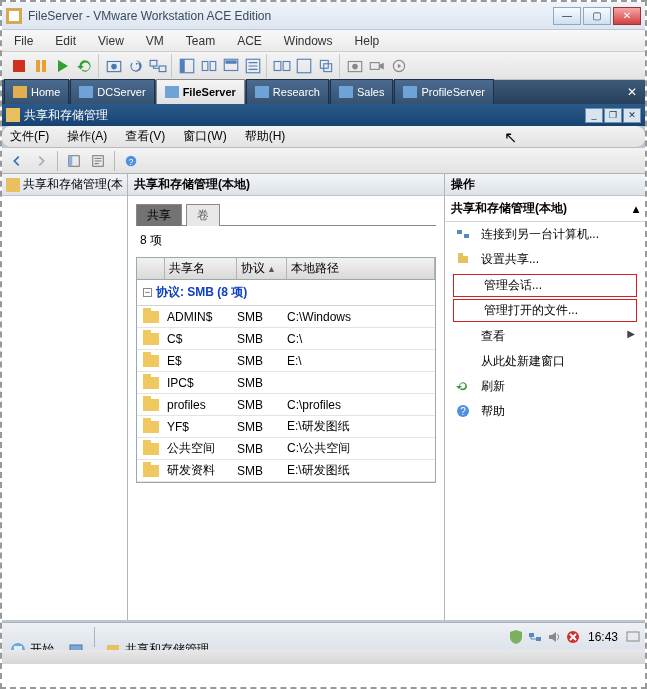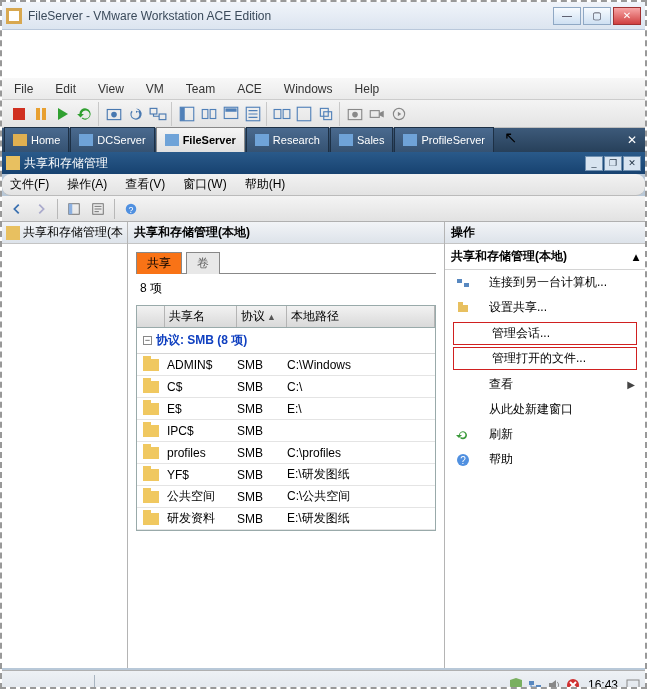--- a/index.html
+++ b/index.html
@@ -7,21 +7,21 @@
 
 
 .vmware-title { height: 28px; background: linear-gradient(#f0f4fa,#dce5f0); display:flex; align-items:center; padding:0 4px; border-bottom:1px solid #b9c8db;}
 .vmware-title .icon { width:16px; height:16px; background:#d8a850; margin-right:6px; position:relative;}
 .vmware-title .icon::after{content:"";position:absolute;inset:3px;background:#fff;}
 .vmware-title-text { font-size:12px; color:#3a4a5a; flex:1;}
 .win-btns { display:flex; gap:2px;}
 .win-btn { width:28px; height:18px; border:1px solid #8fa8c4; background:linear-gradient(#f7fbff,#cfe0f2); font-size:10px; text-align:center; line-height:15px; color:#334;}
 .win-btn.close{ background:linear-gradient(#f7a6a6,#d04040); color:#fff; border-color:#a03030;}
 
-.vmware-menu { height:22px; background:linear-gradient(#f8f8f8,#eaeaea); display:flex; align-items:center; gap:14px; padding:0 8px; font-size:12px; color:#333; border-bottom:1px solid #ccc;margin-top:48px;}
+.vmware-menu { height:22px; background:linear-gradient(#f8f8f8,#eaeaea); display:flex; align-items:center; gap:14px; padding:0 8px; font-size:12px; color:#333; border-bottom:1px solid #ccc;}
 .vmware-menu span{padding:1px 4px;}
 
 .vmware-toolbar { height:28px; background:linear-gradient(#f4f4f4,#e4e4e4); display:flex; align-items:center; gap:2px; padding:0 4px; border-bottom:1px solid #bfbfbf;}
 .tb-group{display:flex; gap:2px; padding:0 3px; border-right:1px solid #c8c8c8; height:24px; align-items:center;}
 .tb-btn{width:20px;height:20px;border:1px solid transparent;display:flex;align-items:center;justify-content:center;font-size:12px;}
 .sq{width:12px;height:12px;}
 
 .vmware-tabs { height:24px; background:linear-gradient(#3d5a7a,#27405a); display:flex; align-items:flex-end; padding:0 2px;}
 .vtab{ display:flex; align-items:center; gap:4px; height:25px; padding:0 8px; background:linear-gradient(#4a6a8f,#355272); color:#fff; font-size:11px; border:1px solid #1d3045; border-bottom:none; margin-right:1px;}
 .vtab.active{ background:linear-gradient(#f5f5f5,#e0e0e0); color:#000; font-weight:bold; border-color:#888;}
@@ -45,21 +45,21 @@
 
 .guest-body{display:flex; height:446px; background:#fff;}
 .left-pane{width:126px;border-right:1px solid #b4b4b4;}
 .left-head{height:22px;background:linear-gradient(#f2f4f7,#dde3ea);font-size:12px;display:flex;align-items:center;padding:0 4px;white-space:nowrap;overflow:hidden;border-bottom:1px solid #c4c4c4;}
 .left-head .licon{width:14px;height:14px;background:#e8c060;margin-right:3px;flex-shrink:0;}
 
 .center-pane{flex:1;display:flex;flex-direction:column;border-right:1px solid #b4b4b4;}
 .center-head{height:22px;background:linear-gradient(#f2f4f7,#dde3ea);font-size:12px;font-weight:bold;display:flex;align-items:center;padding:0 6px;border-bottom:1px solid #c4c4c4;}
 .center-body{flex:1; padding:8px; overflow:auto;}
 .sub-tabs{display:flex;gap:4px;font-size:12px;}
-.sub-tab{padding:2px 10px;border:1px solid #888;border-bottom:none;background:#f97316;}
+.sub-tab{padding:2px 10px;border:1px solid #888;border-bottom:none;background:#737373;}
 .sub-tab.inactive{background:#e8e8e8;color:#666;}
 .sub-line{height:1px;background:#888;margin-top:-1px;margin-bottom:6px;}
 .item-count{font-size:12px;margin:2px 0 8px 4px;}
 
 .grid{border:1px solid #9aa; font-family:SimSun,monospace; font-size:12px;}
 .grid-head{display:flex;background:linear-gradient(#f2f2f2,#d9d9d9);border-bottom:1px solid #9aa;}
 .gh{padding:2px 4px;border-right:1px solid #b4b4b4;display:flex;align-items:center;gap:2px;}
 .gh.c1{width:28px;} .gh.c2{width:72px;} .gh.c3{width:50px;} .gh.c4{flex:1;}
 .gh .sort{font-size:9px;color:#555;}
 .grid-section{padding:4px 6px;color:#1040c0;border-bottom:1px solid #d4d4d4;display:flex;align-items:center;gap:4px;}
@@ -68,21 +68,21 @@
 .grid-row .c1{width:28px;display:flex;justify-content:center;}
 .grid-row .c2{width:72px;padding-left:2px;}
 .grid-row .c3{width:50px;}
 .grid-row .c4{flex:1;white-space:nowrap;overflow:hidden;}
 .folder-ico{width:16px;height:12px;background:#f0c860;position:relative;}
 .folder-ico::before{content:"";position:absolute;top:-3px;left:0;width:8px;height:3px;background:#f0c860;}
 
 .right-pane{width:200px; font-size:12px;}
 .right-head{height:22px;background:linear-gradient(#f2f4f7,#dde3ea);font-weight:bold;display:flex;align-items:center;padding:0 6px;border-bottom:1px solid #c4c4c4;}
 .right-section{padding:4px 6px;font-weight:bold;border-bottom:1px solid #d4d4d4;display:flex;align-items:center;justify-content:space-between;}
-.action{display:flex;align-items:center;gap:18px;padding:4px 10px;cursor:default;}
+.action{display:flex;align-items:flex-start;gap:10px;padding:4px 10px;cursor:default;}
 .action .aicon{width:16px;height:16px;display:flex;align-items:center;justify-content:center;}
 .action.boxed{border:1px solid #d02020;margin:2px 8px;padding:2px 4px;}
 .action .arrow{margin-left:auto;font-size:10px;color:#444;}
 
 .guest-status{height:28px;background:linear-gradient(#eef1f5,#dde3ea);display:flex;align-items:center;padding:0 4px;font-size:12px;gap:6px;border-top:1px solid #b0b0b0;position:absolute;left:0;right:0;bottom:14px;}
 .guest-status .stitem{display:flex;align-items:center;gap:4px;padding:0 4px;margin-top:26px;}
 .sicon{width:16px;height:16px;}
 .guest-status .tray{margin-left:auto;display:flex;gap:3px;align-items:center;}
 .guest-status .clock{padding:0 4px;}
 

